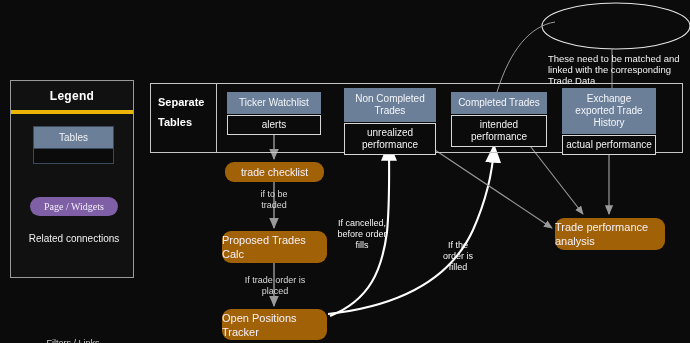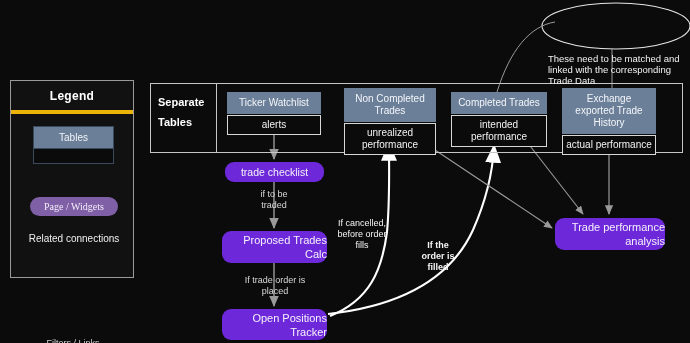--- a/index.html
+++ b/index.html
@@ -168,24 +168,24 @@
   }
 
   #tbl-ticker  { left: 227px; top: 92px; width: 94px; }
   #tbl-noncomp { left: 344px; top: 88px; width: 92px; }
   #tbl-comp    { left: 451px; top: 92px; width: 96px; }
   #tbl-exch    { left: 562px; top: 88px; width: 94px; }
 
   
   .node {
     position: absolute;
-    background: #6d28d9;
+    background: #a16207;
     color: #f5f1fa;
     border-radius: 9px;
-    text-align: right;
+    text-align: left;
     font-size: 11px;
     line-height: 14px;
     box-sizing: border-box;
     display: flex;
     align-items: center;
     justify-content: center;
   }
   #node-checklist { left: 225px; top: 162px; width: 99px; height: 20px; font-size: 10.5px; }
   #node-proposed  { left: 222px; top: 231px; width: 105px; height: 32px; }
   #node-open      { left: 222px; top: 309px; width: 105px; height: 31px; }
@@ -196,21 +196,21 @@
     position: absolute;
     font-size: 9px;
     line-height: 11px;
     text-align: center;
     color: #d8d8d8;
   }
   .edge-label.white { color: #f4f4f4; }
   #lbl-iftobe    { left: 248px; top: 189px; width: 52px; }
   #lbl-iftrade   { left: 236px; top: 275px; width: 78px; }
   #lbl-cancelled { left: 333px; top: 218px; width: 58px; }
-  #lbl-filled    { left: 420px; top: 240px; width: 36px; font-weight: bold; }
+  #lbl-filled    { left: 440px; top: 240px; width: 36px; }
 
   
   .callout-text {
     position: absolute;
     left: 548px;
     top: 13px;
     width: 136px;
     font-size: 9.5px;
     line-height: 11px;
     text-align: left;

